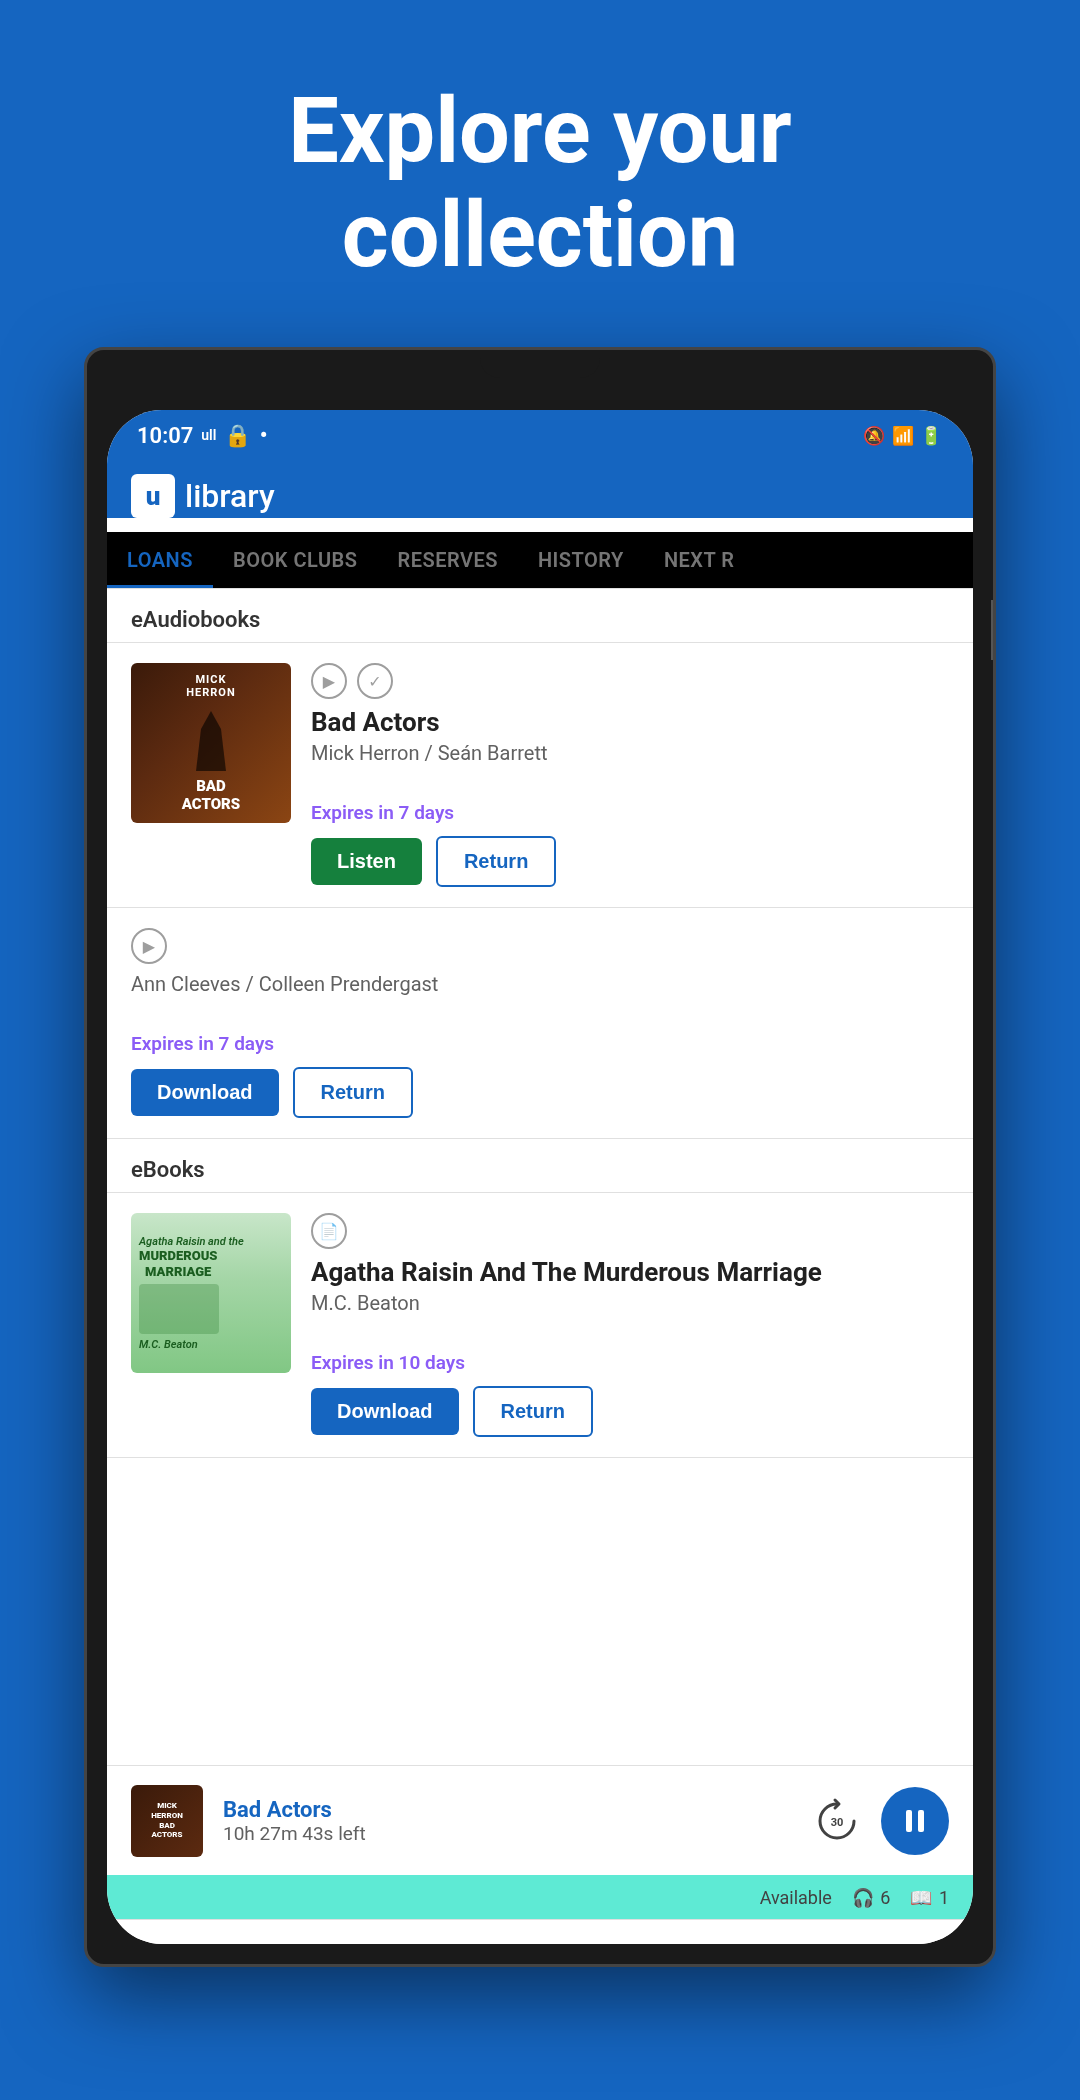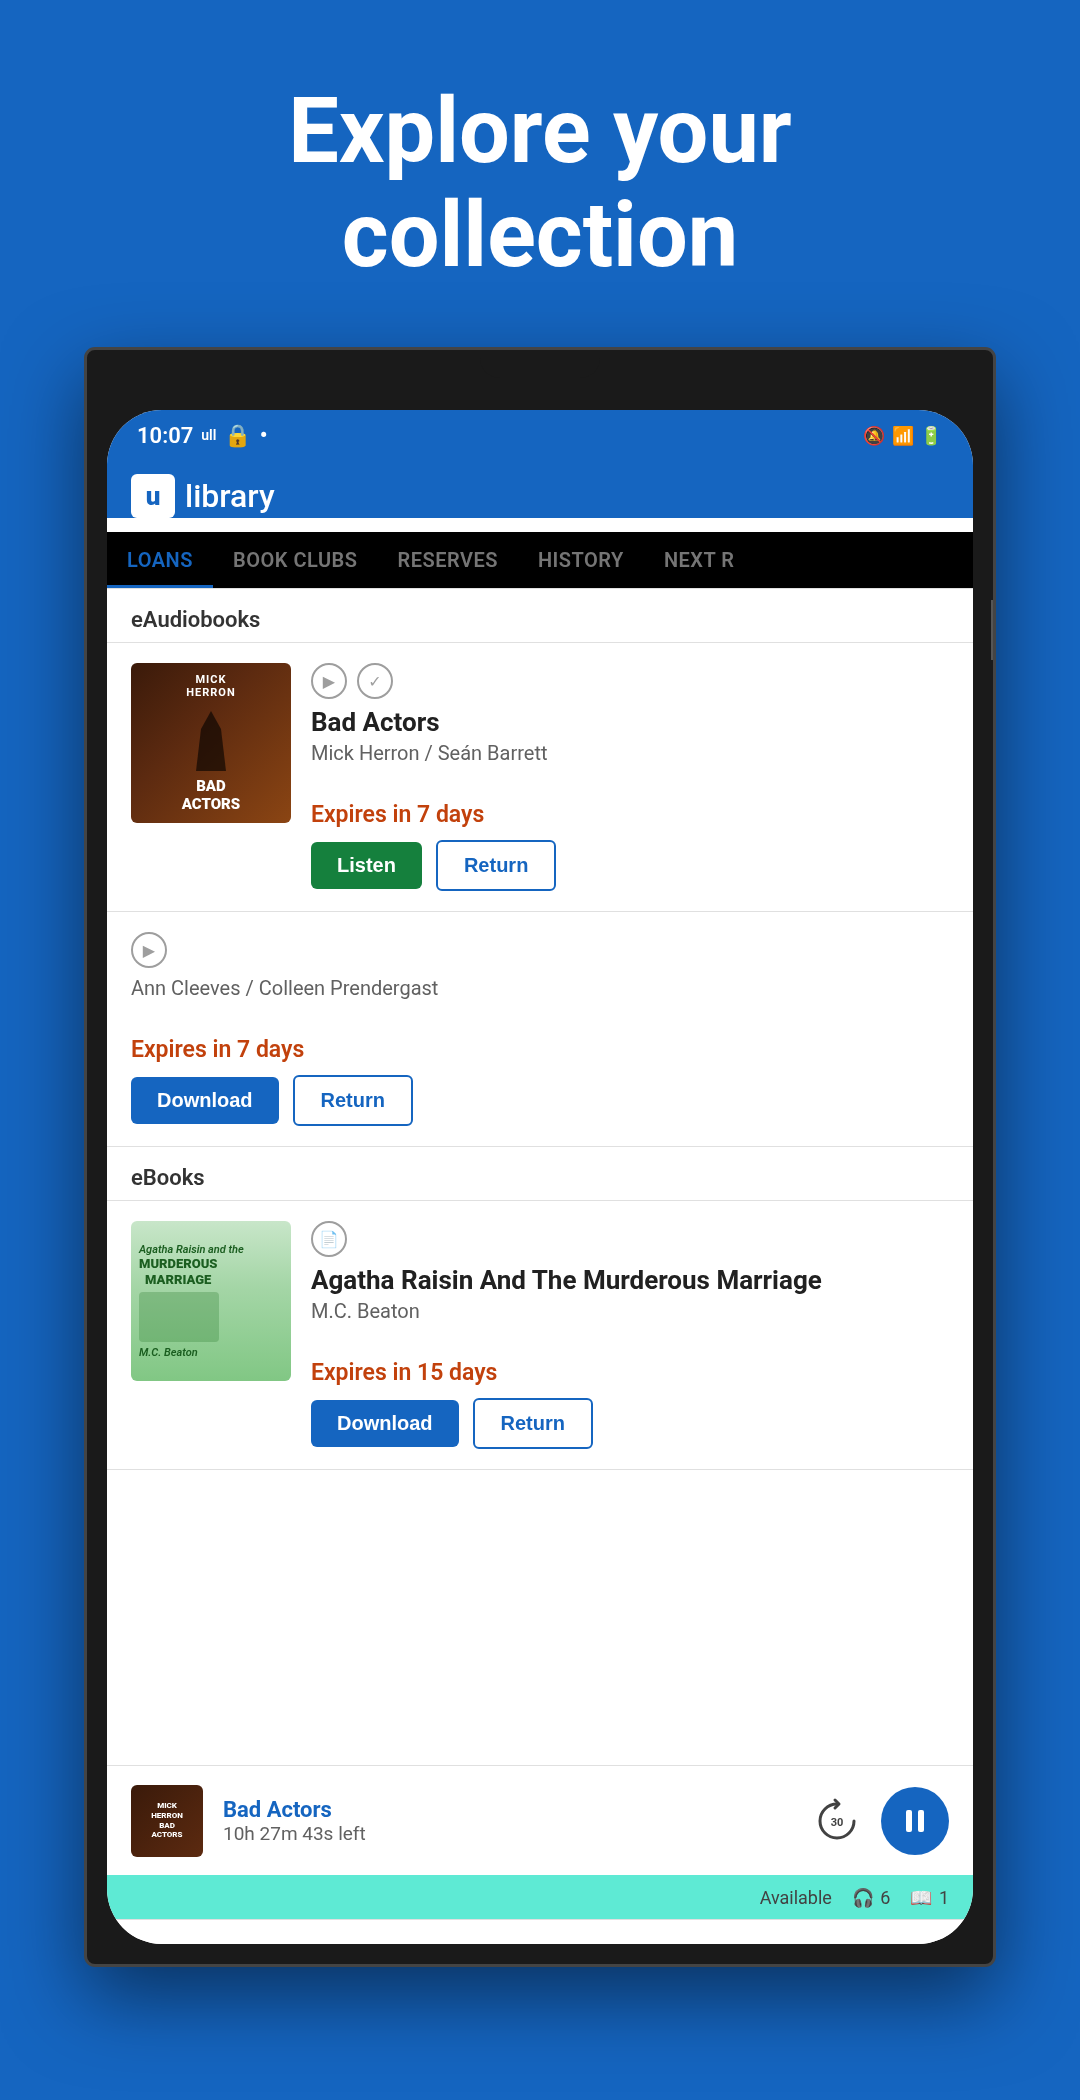--- a/index.html
+++ b/index.html
@@ -29,21 +29,21 @@
     .phone-wrapper {
       display: flex;
       justify-content: center;
       align-items: flex-start;
     }
 
     .phone {
       width: 912px;
       height: 1620px;
       background: #1a1a1a;
-      border-radius: 11px;
+      border-radius: 20px;
       position: relative;
       box-shadow: 0 30px 80px rgba(0,0,0,0.5);
       overflow: hidden;
       border: 3px solid #444;
     }
 
     
     .phone-screen {
       position: absolute;
       top: 60px;
@@ -261,22 +261,22 @@
       font-weight: 700;
       color: #212121;
       margin-bottom: 4px;
     }
     .book-author-text {
       font-size: 20px;
       color: #616161;
       margin-bottom: 6px;
     }
     .expires-text {
-      font-size: 23px;
-      color: #c2410c;
+      font-size: 19px;
+      color: #8b5cf6;
       font-weight: 600;
       margin-bottom: 12px;
       margin-top: 36px;
     }
     .book-actions {
       display: flex;
       gap: 14px;
       align-items: center;
     }
     .btn-listen {
@@ -545,21 +545,21 @@
               <div style="font-size:13px;font-weight:900;color:#1b5e20;text-transform:uppercase;line-height:1.2;text-align:center;">MURDEROUS<br>MARRIAGE</div>
               <div style="width:80px;height:50px;background:rgba(46,125,50,0.3);margin:4px 0;border-radius:4px;"></div>
               <div style="font-size:11px;color:#1b5e20;font-style:italic;">M.C. Beaton</div>
             </div>
             <div class="book-info">
               <div class="book-meta-icons">
                 <div class="meta-icon">📄</div>
               </div>
               <div class="book-title-text">Agatha Raisin And The Murderous Marriage</div>
               <div class="book-author-text">M.C. Beaton</div>
-              <div class="expires-text">Expires in 15 days</div>
+              <div class="expires-text">Expires in 10 days</div>
               <div class="book-actions">
                 <button class="btn-download">Download</button>
                 <button class="btn-return">Return</button>
               </div>
             </div>
           </div>
 
         </div>
 
         <div class="now-playing">

